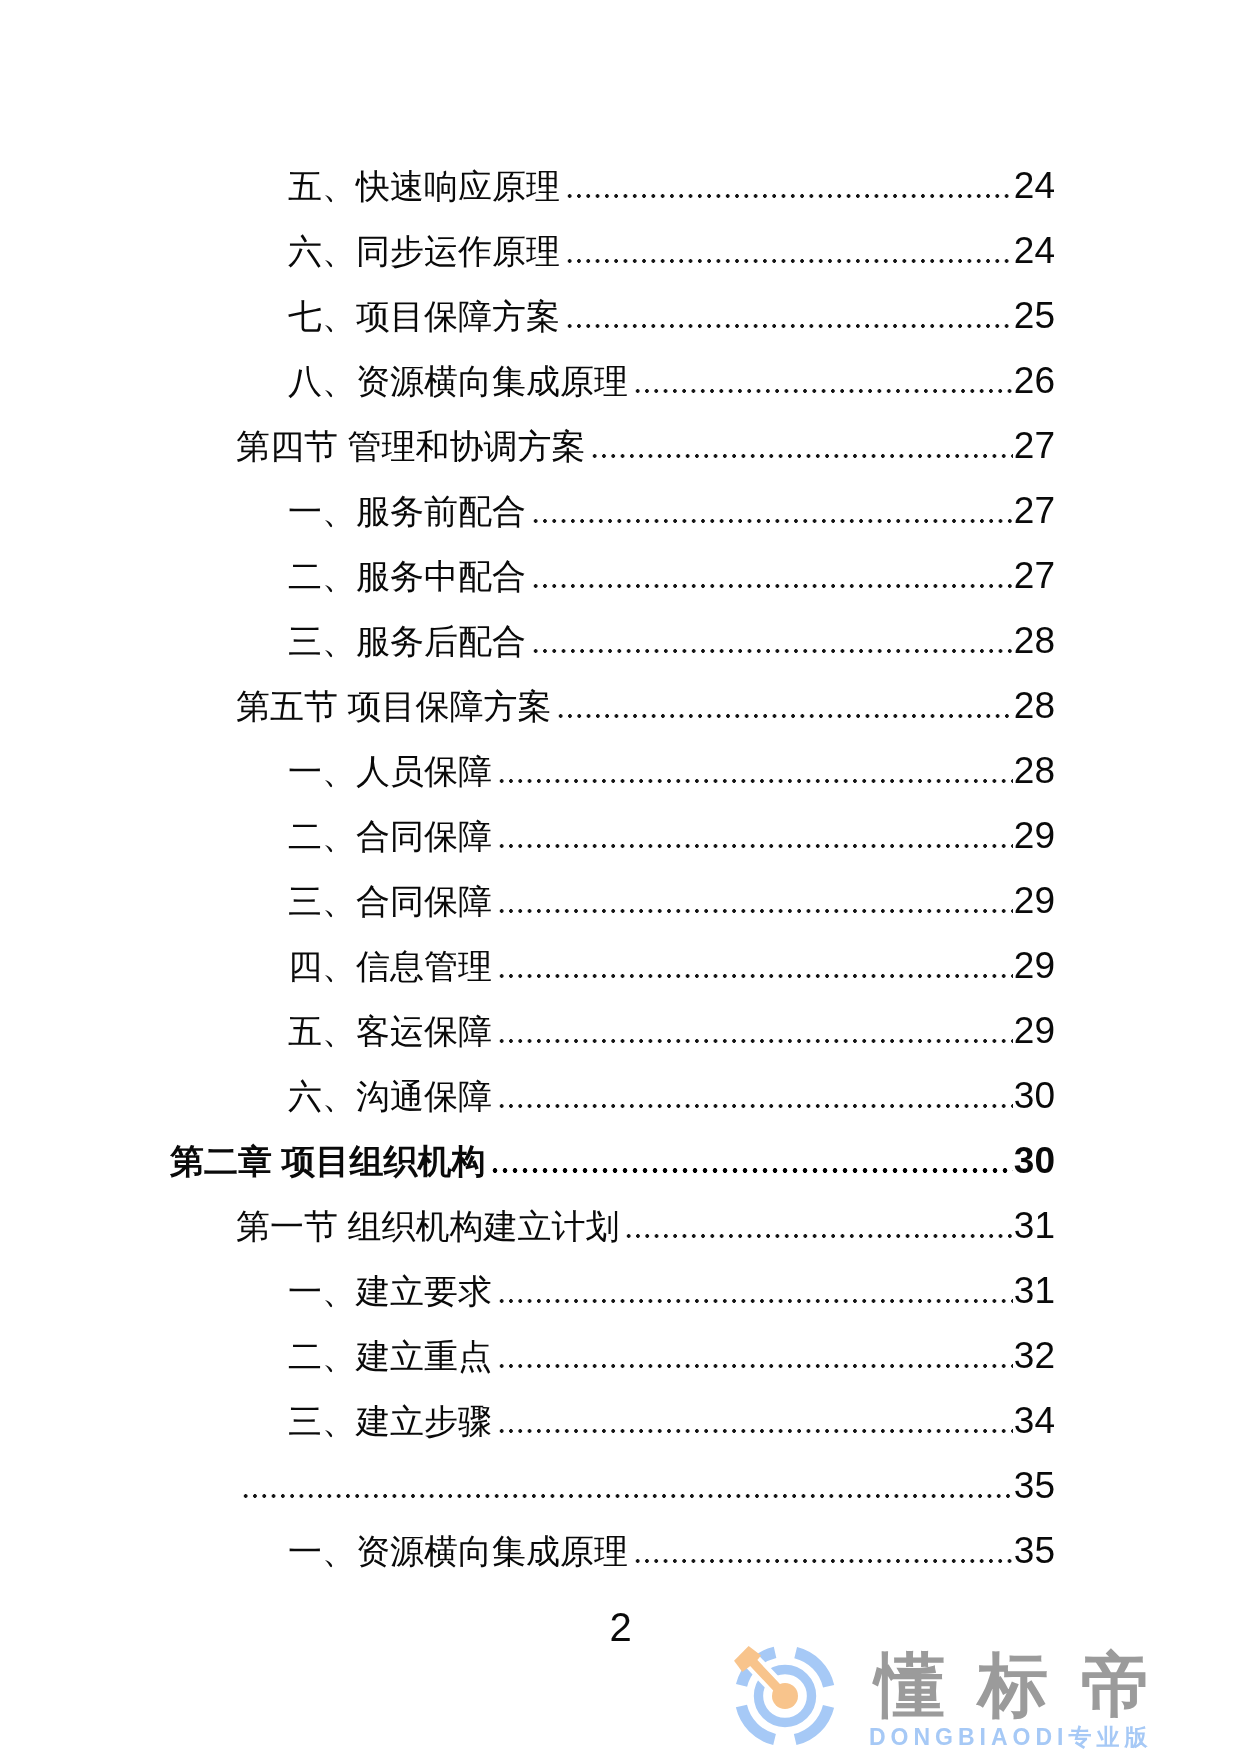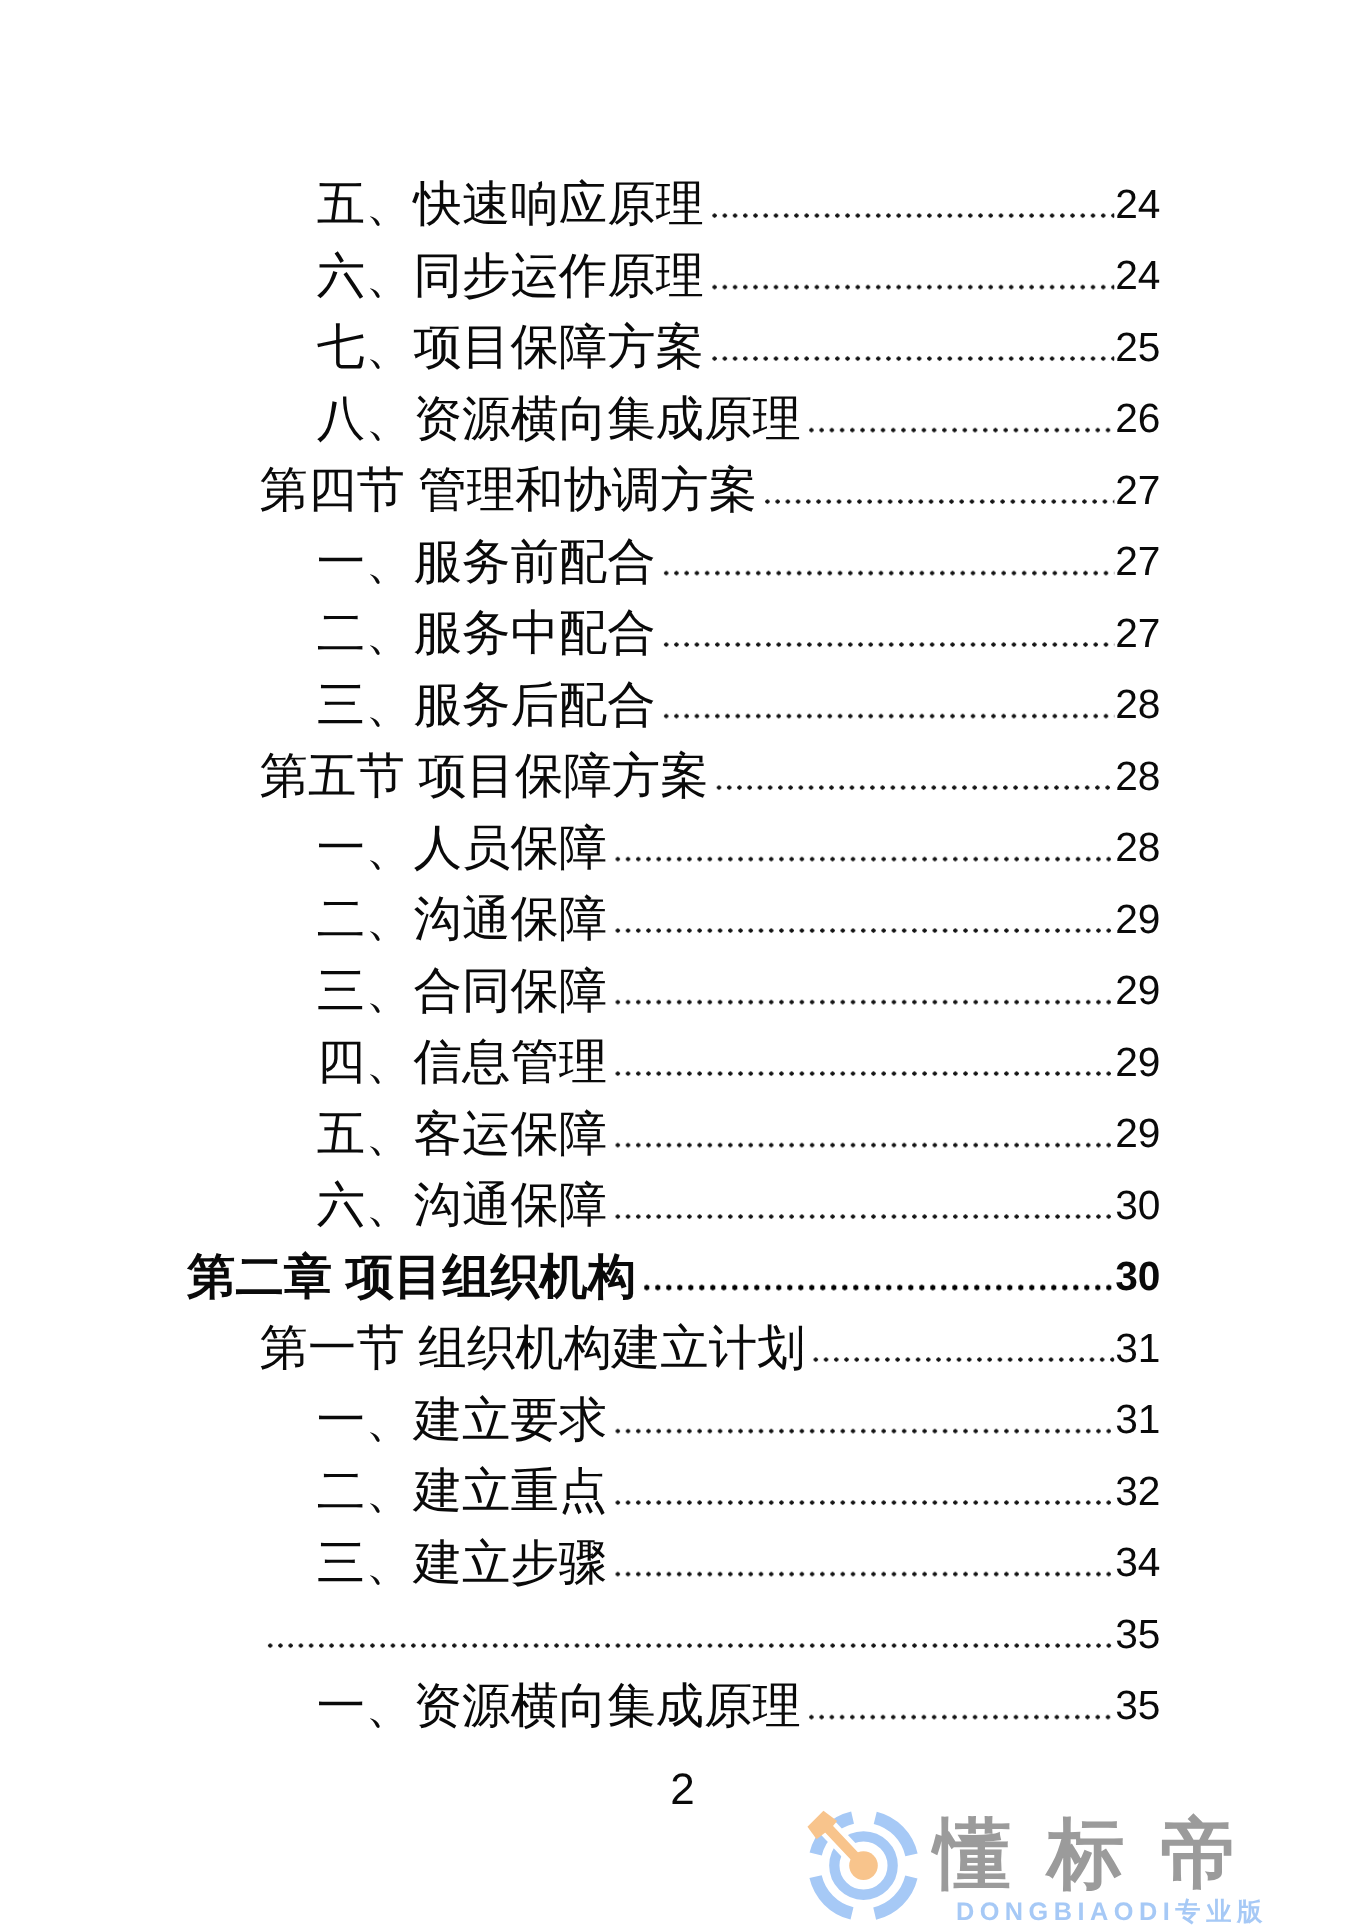--- a/index.html
+++ b/index.html
@@ -19,21 +19,21 @@
     top: 153px;
     width: 885px; 
   }
   .toc-row {
     display: flex;
     align-items: center;
     height: 65px;
     white-space: nowrap;
   }
   .toc-label {
-    font-size: 44px;
+    font-size: 34px;
     line-height: 1;
     flex: 0 0 auto;
   }
   .toc-dots {
     flex: 1 1 auto;
     height: 35px;
     margin-left: 5px;
     margin-right: 1px;
     background-image: radial-gradient(circle, #141414 1.7px, transparent 2.1px);
     background-size: 9.3px 8px;
@@ -80,21 +80,21 @@
     height: 104px;
   }
   .wm-ring-outer { fill: none; stroke: var(--wm-blue); stroke-width: 11; }
   .wm-ring-inner { fill: none; stroke: var(--wm-blue); stroke-width: 9; }
   .wm-shaft-gap  { stroke: #ffffff; stroke-width: 17; fill: none; }
   .wm-shaft      { stroke: var(--wm-orange); stroke-width: 9; stroke-linecap: round; fill: none; }
   .wm-center-dot { fill: var(--wm-orange); }
   .wm-fletch     { fill: var(--wm-orange); }
   .wm-cn {
     position: absolute;
-    left: 116px;
+    left: 142px;
     top: 12px;
     font-size: 70px;
     line-height: 1;
     font-weight: 700;
     color: var(--wm-gray);
     letter-spacing: 33px;
     white-space: nowrap;
   }
   .wm-sub {
     position: absolute;
@@ -158,21 +158,21 @@
       <span class="toc-label">第五节 项目保障方案</span>
       <span class="toc-dots"></span>
       <span class="toc-page">28</span>
     </div>
       <div class="toc-row level-item">
       <span class="toc-label">一、人员保障</span>
       <span class="toc-dots"></span>
       <span class="toc-page">28</span>
     </div>
       <div class="toc-row level-item">
-      <span class="toc-label">二、沟通保障</span>
+      <span class="toc-label">二、合同保障</span>
       <span class="toc-dots"></span>
       <span class="toc-page">29</span>
     </div>
       <div class="toc-row level-item">
       <span class="toc-label">三、合同保障</span>
       <span class="toc-dots"></span>
       <span class="toc-page">29</span>
     </div>
       <div class="toc-row level-item">
       <span class="toc-label">四、信息管理</span>

